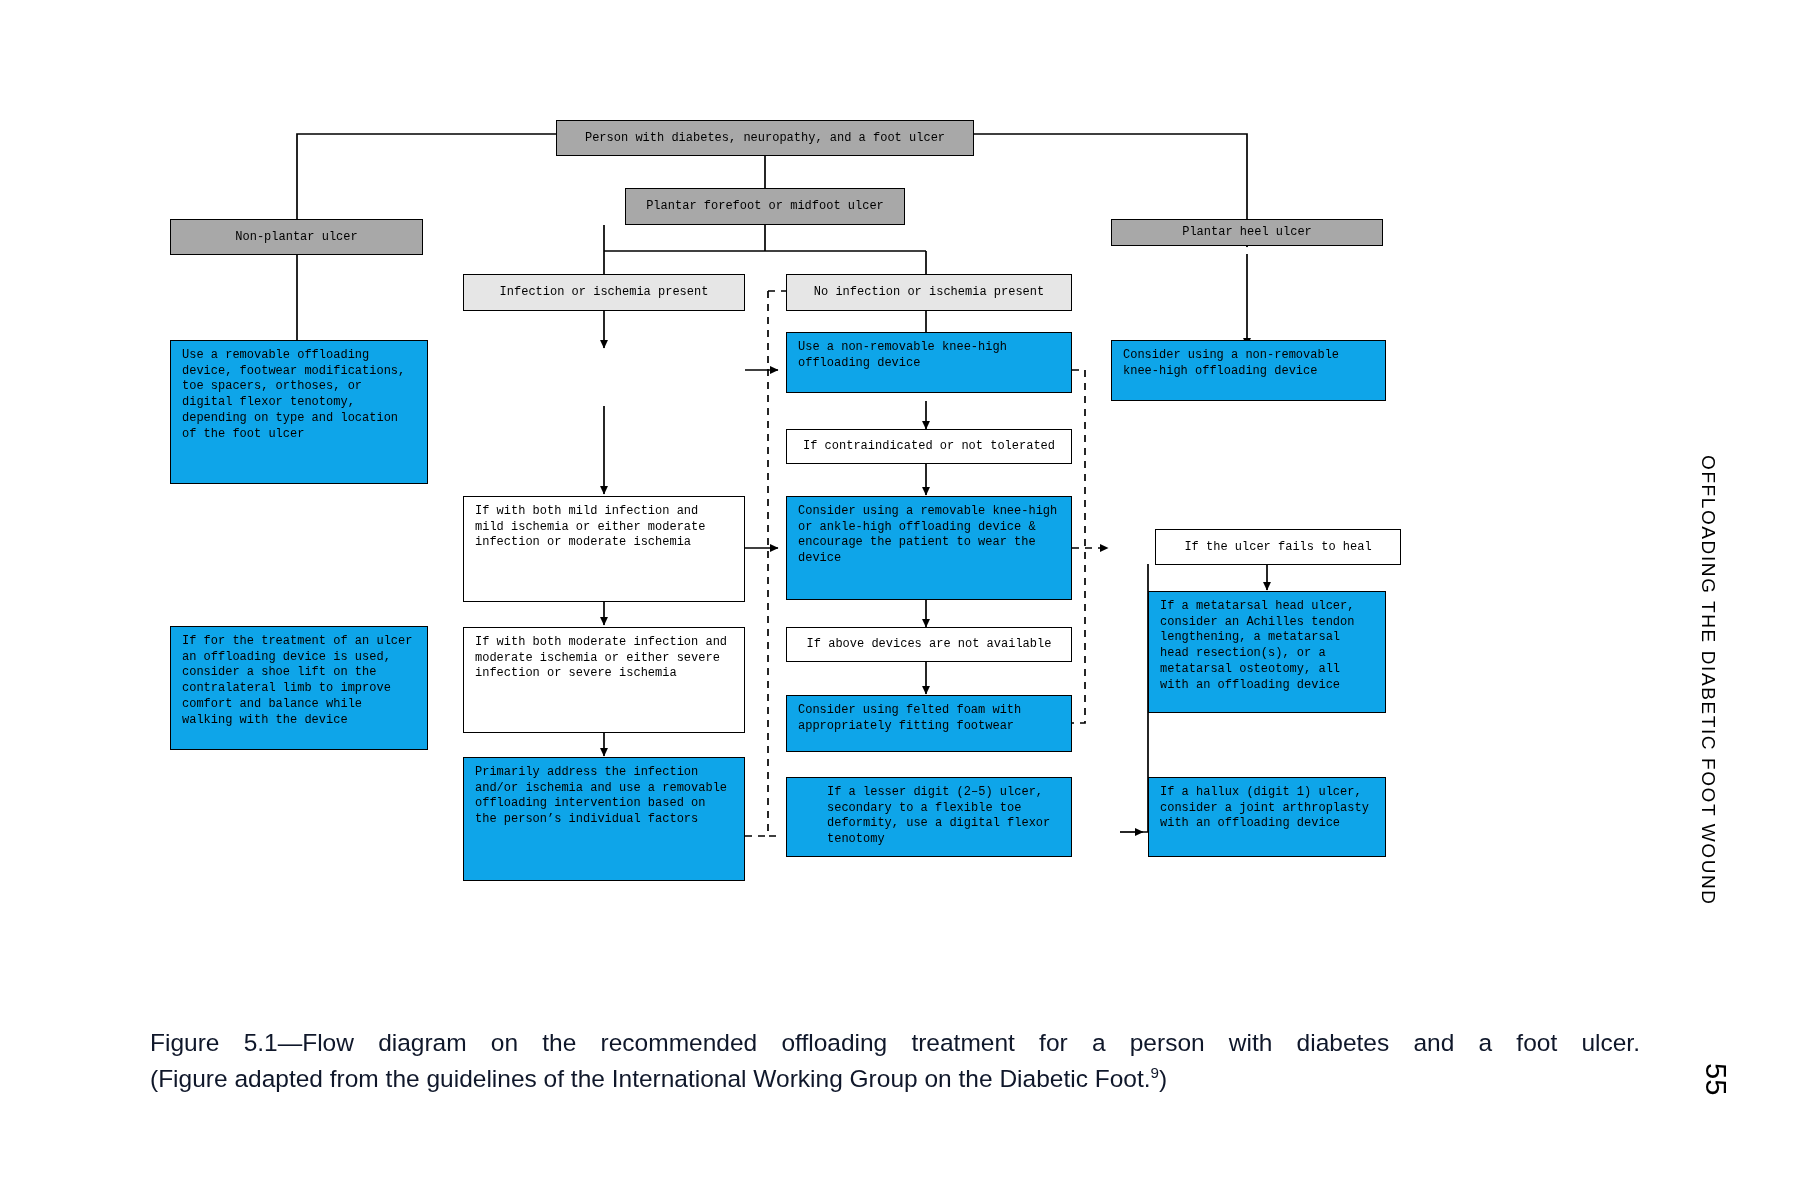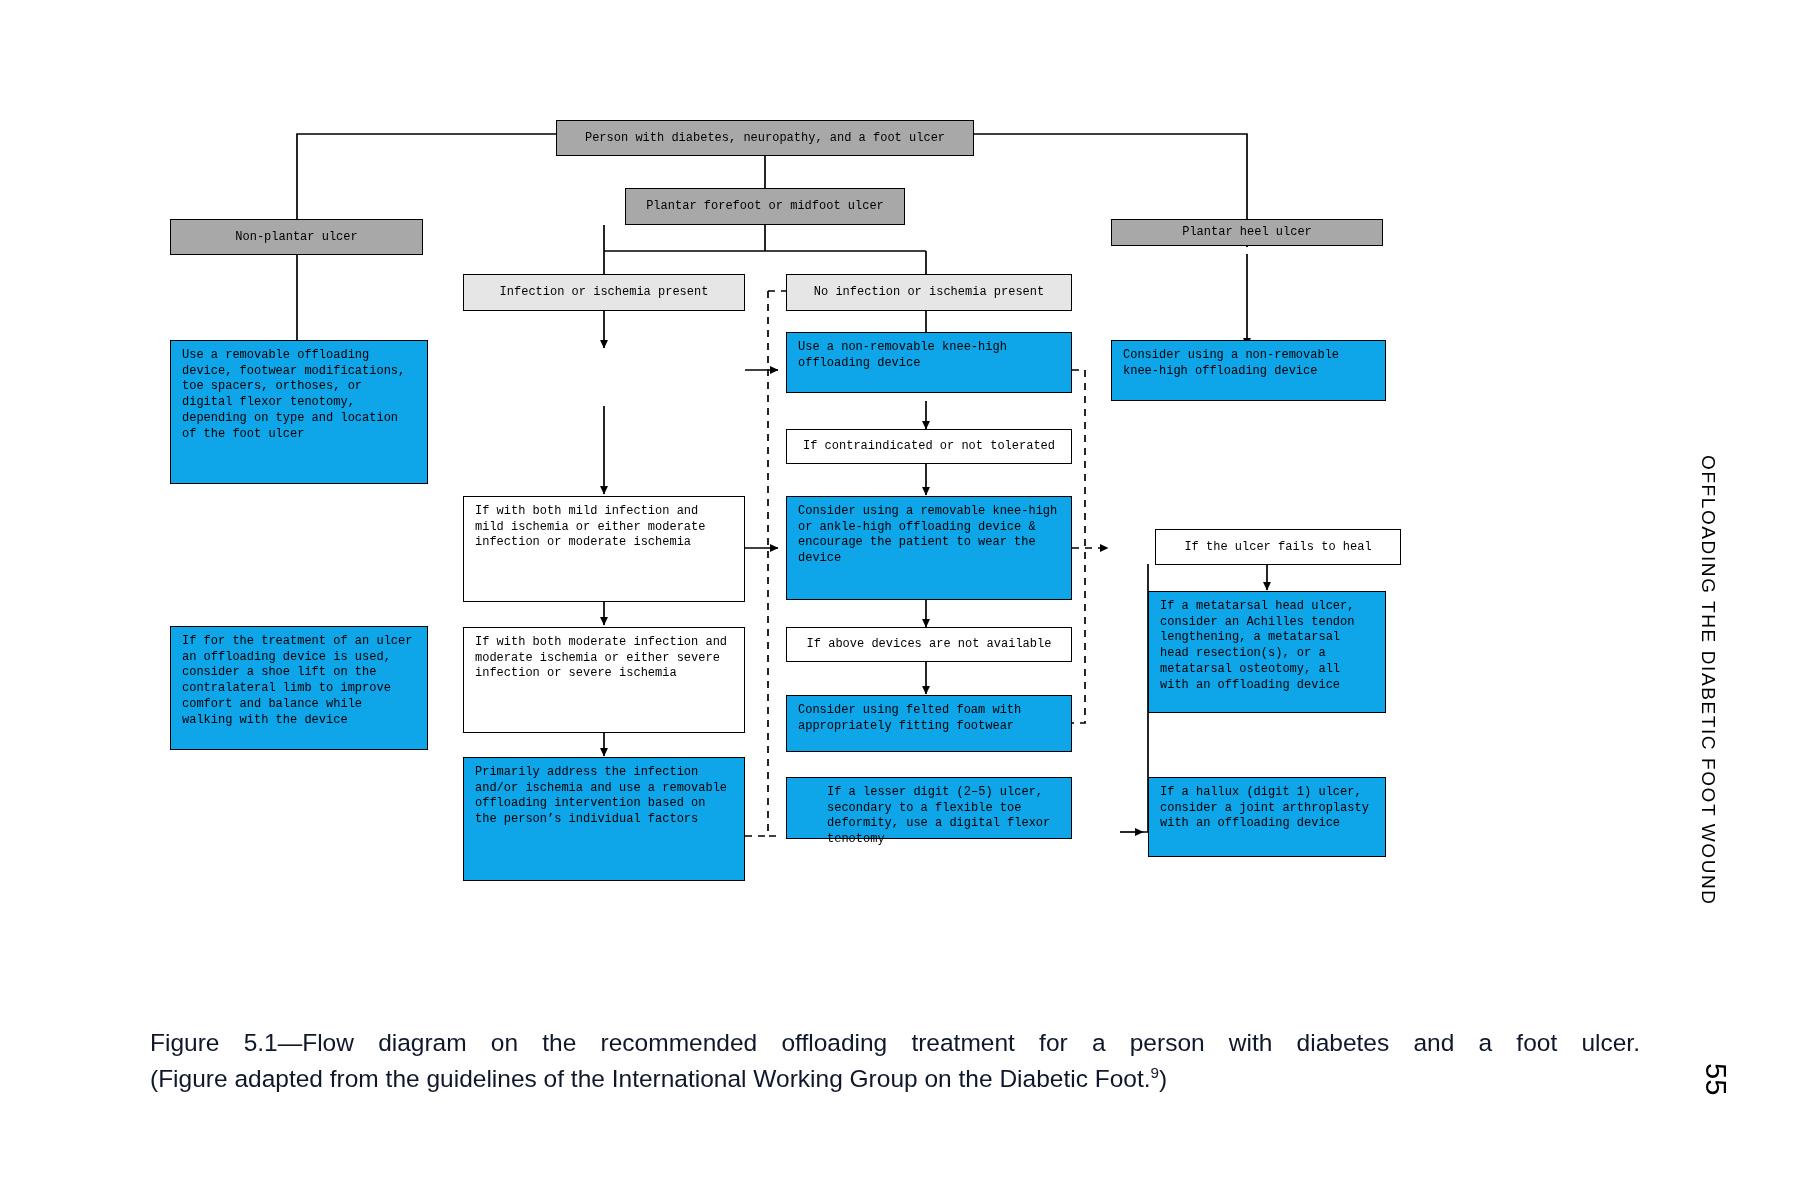--- a/index.html
+++ b/index.html
@@ -152,21 +152,21 @@
   <div class="box fill-mid" style="left:786px;top:332px;width:286px;height:61px;">Use a non-removable knee-high offloading device</div>
 
   <div class="box fill-white center vcenter" style="left:786px;top:429px;width:286px;height:35px;">If contraindicated or not tolerated</div>
 
   <div class="box fill-mid" style="left:786px;top:496px;width:286px;height:104px;">Consider using a removable knee-high or ankle-high offloading device &amp; encourage the patient to wear the device</div>
 
   <div class="box fill-white center vcenter" style="left:786px;top:627px;width:286px;height:35px;">If above devices are not available</div>
 
   <div class="box fill-mid" style="left:786px;top:695px;width:286px;height:57px;">Consider using felted foam with appropriately fitting footwear</div>
 
-  <div class="box fill-mid" style="left:786px;top:777px;width:286px;height:62px;padding-left:40px;">If a lesser digit (2–5) ulcer, secondary to a flexible toe deformity, use a digital flexor tenotomy</div>
+  <div class="box fill-mid" style="left:786px;top:777px;width:286px;height:80px;padding-left:40px;">If a lesser digit (2–5) ulcer, secondary to a flexible toe deformity, use a digital flexor tenotomy</div>
 
   <div class="box fill-mid" style="left:1111px;top:340px;width:275px;height:61px;">Consider using a non-removable knee-high offloading device</div>
 
   <div class="box fill-white center vcenter" style="left:1155px;top:529px;width:246px;height:36px;">If the ulcer fails to heal</div>
 
   <div class="box fill-mid" style="left:1148px;top:591px;width:238px;height:122px;">If a metatarsal head ulcer, consider an Achilles tendon lengthening, a metatarsal head resection(s), or a metatarsal osteotomy, all with an offloading device</div>
 
   <div class="box fill-mid" style="left:1148px;top:777px;width:238px;height:80px;">If a hallux (digit 1) ulcer, consider a joint arthroplasty with an offloading device</div>
 
   <div id="caption">

